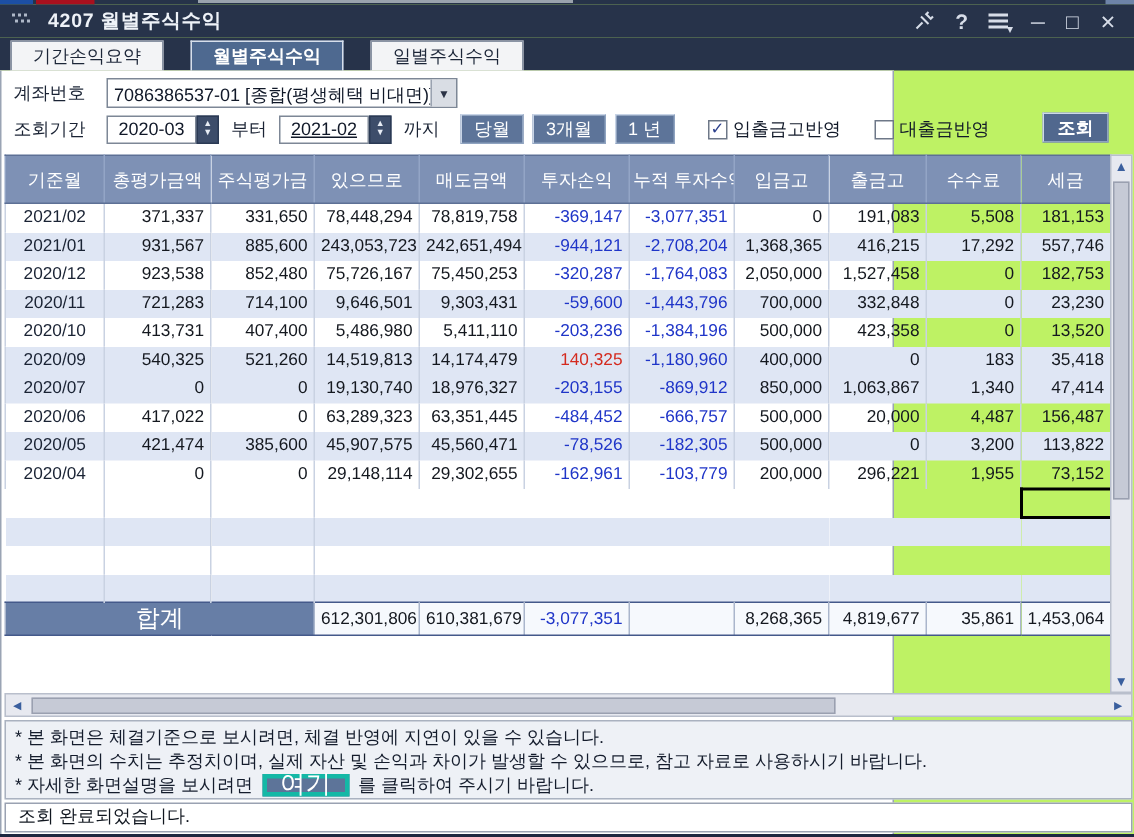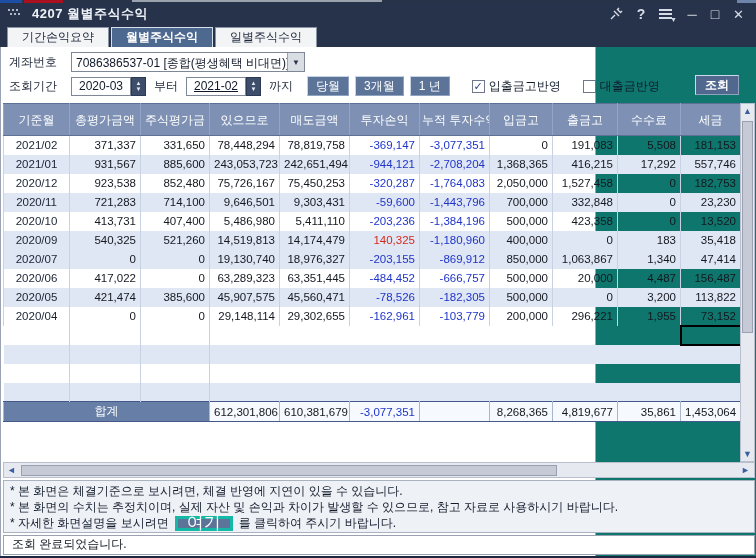--- a/index.html
+++ b/index.html
@@ -1,17 +1,17 @@
 <!DOCTYPE html>
 <html><head>
 <meta charset="utf-8">
 <style>
   * { margin:0; padding:0; box-sizing:border-box; }
   html,body { width:756px; height:558px; font-family:"Liberation Sans","DejaVu Sans",sans-serif; background:#fff; }
-  .window { position:relative; width:756px; height:558px; overflow:hidden; background:#0f766e; border-bottom:2px solid #1d2740; }
+  .window { position:relative; width:756px; height:558px; overflow:hidden; background:#bef264; border-bottom:2px solid #1d2740; }
 
   
   .topstrip { position:absolute; top:0; left:0; width:756px; height:3px; background:#263349; }
   .ts-blue { position:absolute; top:0; left:0; width:22px; height:3px; background:#1c4fa4; }
   .ts-red  { position:absolute; top:0; left:24px; width:39px; height:3px; background:#a8101e; }
   .ts-gray { position:absolute; top:0; left:132px; width:250px; height:2px; background:#9aa3ad; }
   .ts-lite { position:absolute; top:0; left:737px; width:19px; height:3px; background:#6e84a8; }
 
   
   .titlebar { position:absolute; top:3px; left:0; width:756px; height:22px; background:#27334a; display:flex; align-items:center; color:#e9edf4; }
@@ -19,21 +19,21 @@
   .dots-icon i { position:absolute; width:2px; height:2px; background:#aeb8c8; }
   .title-text { margin-left:10px; font-size:13px; font-weight:bold; letter-spacing:0.5px; color:#eef2f8; }
   .win-controls { margin-left:auto; display:flex; align-items:center; gap:14px; padding-right:12px; }
   .win-btn { color:#d7dde8; font-size:13px; line-height:1; cursor:default; }
   .pin-icon svg { display:block; }
   .menu-icon { position:relative; width:14px; height:11px; }
   .menu-icon i { position:absolute; left:0; width:13px; height:2px; background:#d7dde8; }
   .menu-caret { position:absolute; right:-2px; bottom:-4px; font-size:8px; color:#d7dde8; }
 
   
-  .tabbar { position:absolute; top:25px; left:0; width:756px; height:22px; background:#27334a; display:flex; align-items:flex-end; padding-left:7px; gap:2px; }
+  .tabbar { position:absolute; top:25px; left:0; width:756px; height:22px; background:#27334a; display:flex; align-items:flex-end; padding-left:7px; gap:18px; }
   .tab { height:20px; min-width:100px; padding:0 14px; display:flex; align-items:center; justify-content:center; font-size:12px; background:#f3f4f6; color:#1c2638; border:1px solid #8a94a4; border-bottom:none; }
   .tab.active { background:#4e6990; color:#fff; font-weight:bold; border-color:#d7dfeb; }
 
   
   .content { position:absolute; top:47px; left:0; width:596px; height:511px; background:#fff; border-left:1px solid #9aa4b4; border-right:1px solid #9aa4b4; }
   .label { font-size:12px; color:#1a2334; }
 
   .row-account { position:absolute; top:4px; left:8px; height:22px; display:flex; align-items:center; }
   .select-box { margin-left:14px; width:234px; height:20px; border:1px solid #7d8796; background:#fff; display:flex; align-items:stretch; }
   .select-text { flex:1; font-size:12px; color:#101828; padding:2px 3px 0 4px; white-space:nowrap; overflow:hidden; }
@@ -59,21 +59,21 @@
   thead th { height:32px; background:#7e91b5; color:#fff; font-weight:normal; font-size:12px; border:1px solid #93a5c6; border-top:1px solid #5d7095; border-bottom:1px solid #5d7095; word-break:keep-all; line-height:14px; padding:0 2px; }
   tbody td { height:19px; color:#14181f; border-left:1px solid #c9d2e2; border-right:1px solid #c9d2e2; padding:0 4px; text-align:right; }
   tbody tr.alt td { background:#dfe6f4; }
   td.month { text-align:center; color:#1a2334; }
   td.neg { color:#1f35c8; }
   td.pos { color:#d42a1e; }
   tbody tr.filler td { border-left:none; border-right:none; }
   tbody tr.filler td.keepline { border-right:1px solid #c9d2e2; }
   td.focused { border:2px solid #000 !important; }
   tr.total-row td { height:20px; background:#f6f9fd; border-top:1px solid #44598a; border-bottom:1px solid #44598a; border-left:1px solid #aab6cc; border-right:1px solid #aab6cc; padding:0 4px; text-align:right; font-size:11.5px; }
-  tr.total-row td.total-label { background:#677ea6; color:#fff; text-align:center; font-size:12px; }
+  tr.total-row td.total-label { background:#677ea6; color:#fff; text-align:center; font-size:16px; }
 
   
   .vscroll { position:absolute; left:737px; top:0; width:15px; height:359px; background:#e7e9f0; border:1px solid #b9bfcc; }
   .vscroll .arrow { position:absolute; left:0; width:13px; height:14px; color:#3a5f9e; font-size:9px; display:flex; align-items:center; justify-content:center; }
   .vscroll .up { top:0; }
   .vscroll .down { bottom:0; }
   .vthumb { position:absolute; left:1px; top:17px; width:11px; height:212px; background:#c6cad6; border:1px solid #9aa0b0; }
   .hscroll { position:absolute; left:0; top:359px; width:752px; height:16px; background:#e7e9f0; border:1px solid #b9bfcc; display:flex; align-items:center; }
   .hscroll .arrow { width:15px; color:#3a5f9e; font-size:9px; text-align:center; }
   .hscroll .right-ar { position:absolute; right:1px; }

